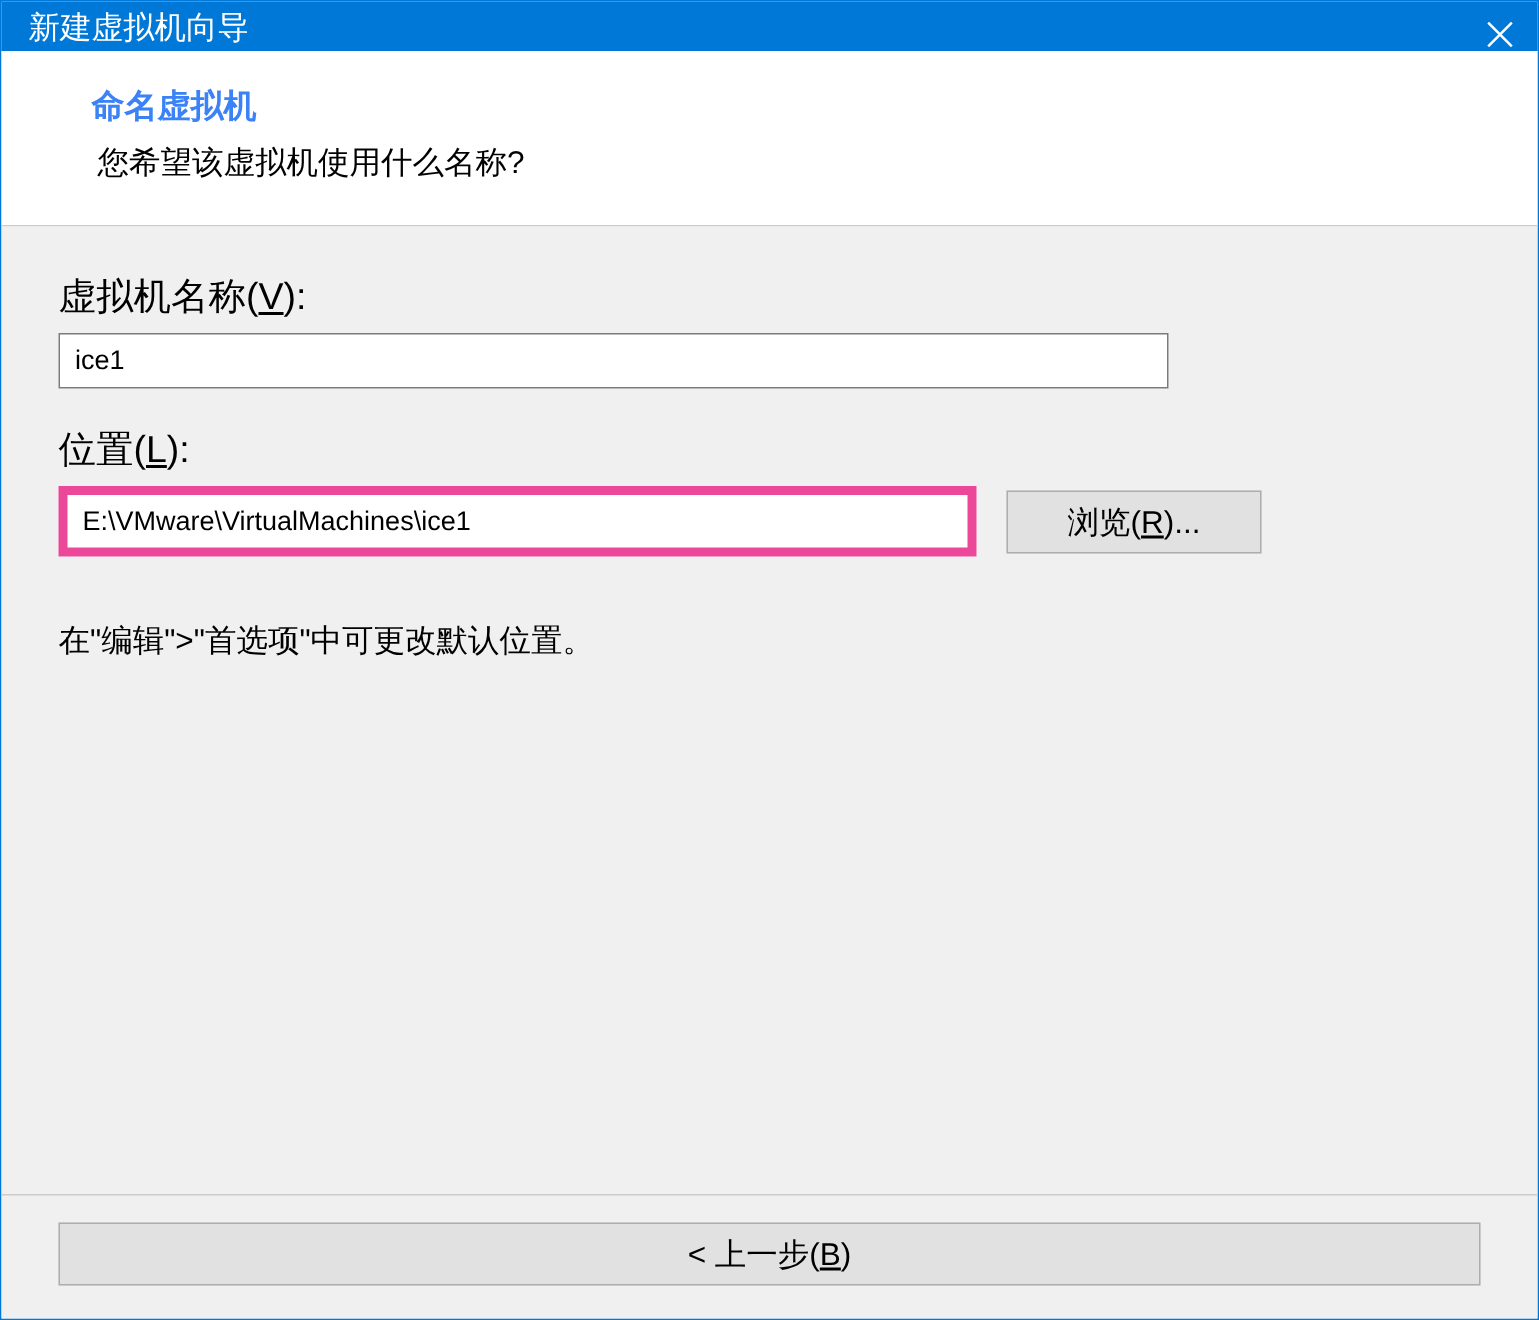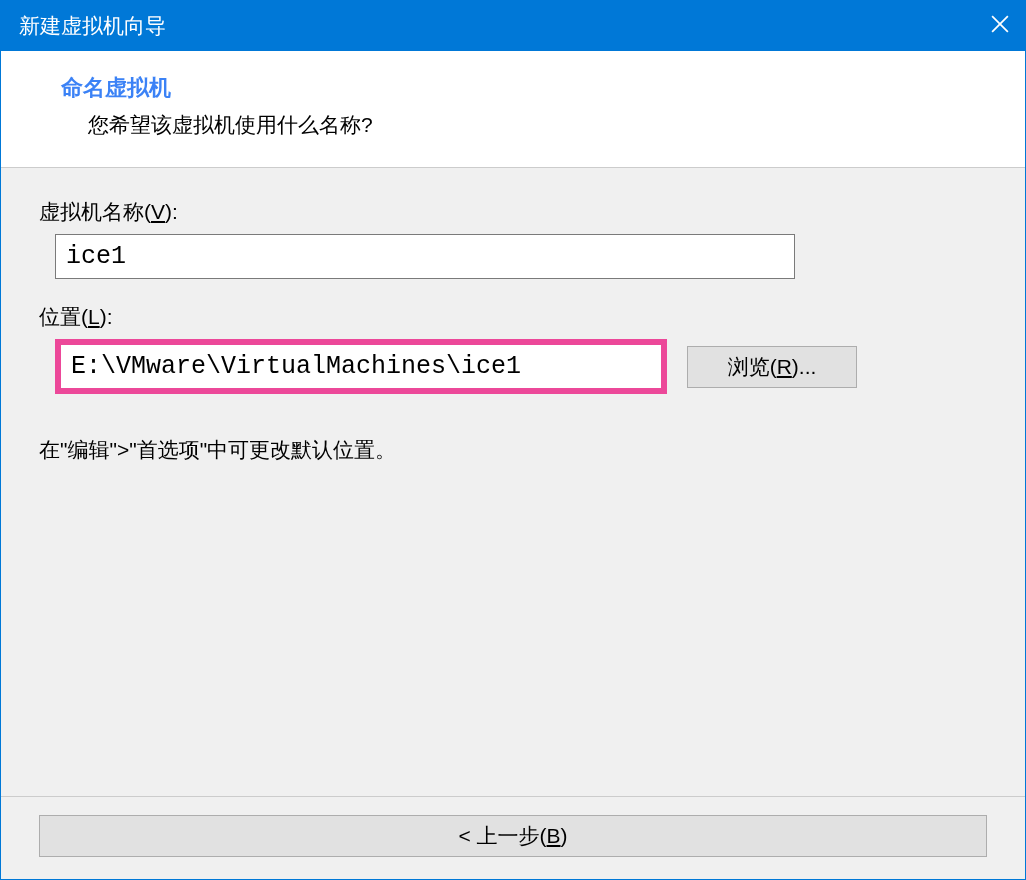--- a/index.html
+++ b/index.html
@@ -18,21 +18,21 @@
       width: 1026px;
       height: 880px;
       border: 1px solid #0078d7;
       background: #f0f0f0;
       display: flex;
       flex-direction: column;
     }
     .titlebar {
       background: #0078d7;
       color: #fff;
-      height: 50px;
+      height: 33px;
       display: flex;
       align-items: center;
       padding: 0 18px;
       font-size: 21px;
       position: relative;
     }
     .titlebar-title {
       flex: 1;
     }
     .close-btn {
@@ -58,55 +58,54 @@
     .header-title {
       font-weight: bold;
       font-size: 22px;
       color: #3b82f6;
       margin-left: 30px;
       margin-bottom: 8px;
     }
     .header-subtitle {
       font-size: 21px;
       color: #000;
-      margin-left: 57px;
+      margin-left: 34px;
     }
     .content-area {
       flex: 1;
       padding: 30px 38px 20px 38px;
       background: #f0f0f0;
       display: flex;
       flex-direction: column;
     }
     .field-group {
       margin-bottom: 24px;
     }
     .field-label {
-      font-size: 21px;
+      font-size: 25px;
       color: #000;
       margin-bottom: 8px;
       display: block;
     }
     .field-label .access-key {
       text-decoration: underline;
     }
     .field-row {
       display: flex;
       align-items: center;
       gap: 20px;
     }
     .text-input {
-      font-family: Liberation Mono, monospace;
-      font-size: 25px;
+      font-family: Liberation Sans, sans-serif;
+      font-size: 18px;
       padding: 7px 10px;
       border: 1px solid #7a7a7a;
       background: #fff;
       outline: none;
       color: #000;
-      margin-left: 16px;
     }
     .name-input {
       width: 740px;
     }
     .location-input {
       width: 612px;
       border: 6px solid #ec4899;
     }
     .browse-btn {
       font-family: inherit;

